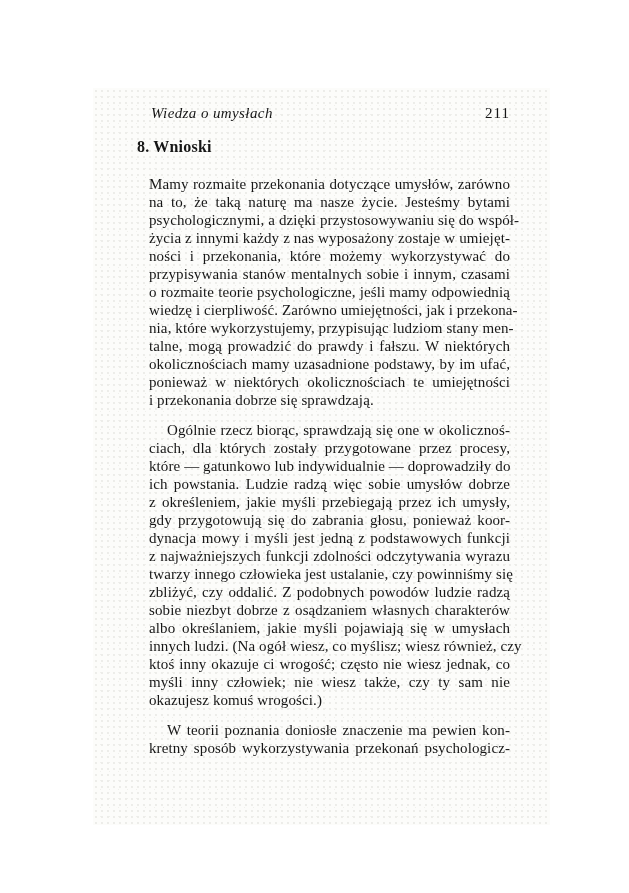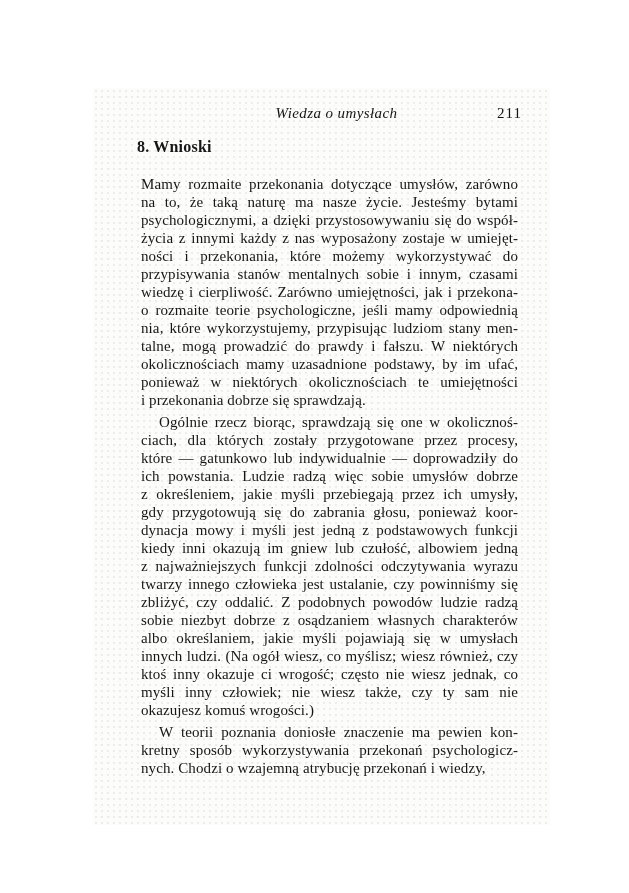--- a/index.html
+++ b/index.html
@@ -31,47 +31,46 @@
   }
   .content{
     padding:16px 28px 0 44px;
     color:var(--ink);
   }
   .running-head{
     position:relative;
     height:18px;
     line-height:18px;
     font-size:15px;
-    text-align:center;
   }
   .rh-title{
     font-style:italic;
     letter-spacing:0.4px;
     padding-left:14px;
   }
   .rh-page{
     position:absolute;
-    right:0;
+    right:12px;
     top:0;
     font-style:normal;
     letter-spacing:1px;
   }
   .section-heading{
     margin:15px 0 0 0;
     font-size:16px;
     line-height:19px;
     font-weight:bold;
     letter-spacing:0.2px;
   }
   .body-text{
     margin-top:19px;
     font-size:15px;
   }
   .paragraph{
-    margin:4px;
+    margin:12px;
   }
   .line{
     line-height:18px;
     height:18px;
     text-align:justify;
     text-align-last:justify;
     text-justify:inter-word;
     white-space:nowrap;
     letter-spacing:0.1px;
   }
@@ -93,47 +92,45 @@
     </div>
     <h2 class="section-heading">8. Wnioski</h2>
     <div class="body-text">
         <div class="paragraph">
           <div class="line">Mamy rozmaite przekonania dotyczące umysłów, zarówno</div>
           <div class="line">na to, że taką naturę ma nasze życie. Jesteśmy bytami</div>
           <div class="line">psychologicznymi, a dzięki przystosowywaniu się do współ-</div>
           <div class="line">życia z innymi każdy z nas wyposażony zostaje w umiejęt-</div>
           <div class="line">ności i przekonania, które możemy wykorzystywać do</div>
           <div class="line">przypisywania stanów mentalnych sobie i innym, czasami</div>
+          <div class="line">o rozmaite teorie psychologiczne, jeśli mamy odpowiednią</div>
           <div class="line">wiedzę i cierpliwość. Zarówno umiejętności, jak i przekona-</div>
-          <div class="line">o rozmaite teorie psychologiczne, jeśli mamy odpowiednią</div>
           <div class="line">nia, które wykorzystujemy, przypisując ludziom stany men-</div>
           <div class="line">talne, mogą prowadzić do prawdy i fałszu. W niektórych</div>
           <div class="line">okolicznościach mamy uzasadnione podstawy, by im ufać,</div>
           <div class="line">ponieważ w niektórych okolicznościach te umiejętności</div>
           <div class="line last">i przekonania dobrze się sprawdzają.</div>
         </div>
         <div class="paragraph">
           <div class="line indent">Ogólnie rzecz biorąc, sprawdzają się one w okolicznoś-</div>
           <div class="line">ciach, dla których zostały przygotowane przez procesy,</div>
           <div class="line">które — gatunkowo lub indywidualnie — doprowadziły do</div>
           <div class="line">ich powstania. Ludzie radzą więc sobie umysłów dobrze</div>
           <div class="line">z określeniem, jakie myśli przebiegają przez ich umysły,</div>
           <div class="line">gdy przygotowują się do zabrania głosu, ponieważ koor-</div>
           <div class="line">dynacja mowy i myśli jest jedną z podstawowych funkcji</div>
-          <div class="line">kiedy inni okazują im gniew lub czułość, albowiem jedną</div>
           <div class="line">z najważniejszych funkcji zdolności odczytywania wyrazu</div>
           <div class="line">twarzy innego człowieka jest ustalanie, czy powinniśmy się</div>
           <div class="line">zbliżyć, czy oddalić. Z podobnych powodów ludzie radzą</div>
           <div class="line">sobie niezbyt dobrze z osądzaniem własnych charakterów</div>
           <div class="line">albo określaniem, jakie myśli pojawiają się w umysłach</div>
           <div class="line">innych ludzi. (Na ogół wiesz, co myślisz; wiesz również, czy</div>
           <div class="line">ktoś inny okazuje ci wrogość; często nie wiesz jednak, co</div>
           <div class="line">myśli inny człowiek; nie wiesz także, czy ty sam nie</div>
           <div class="line last">okazujesz komuś wrogości.)</div>
         </div>
         <div class="paragraph">
           <div class="line indent">W teorii poznania doniosłe znaczenie ma pewien kon-</div>
           <div class="line">kretny sposób wykorzystywania przekonań psychologicz-</div>
-          <div class="line last">nych. Chodzi o wzajemną atrybucję przekonań i wiedzy,</div>
         </div>
       </div>
   </div>
 </div>
 
 </body></html>

